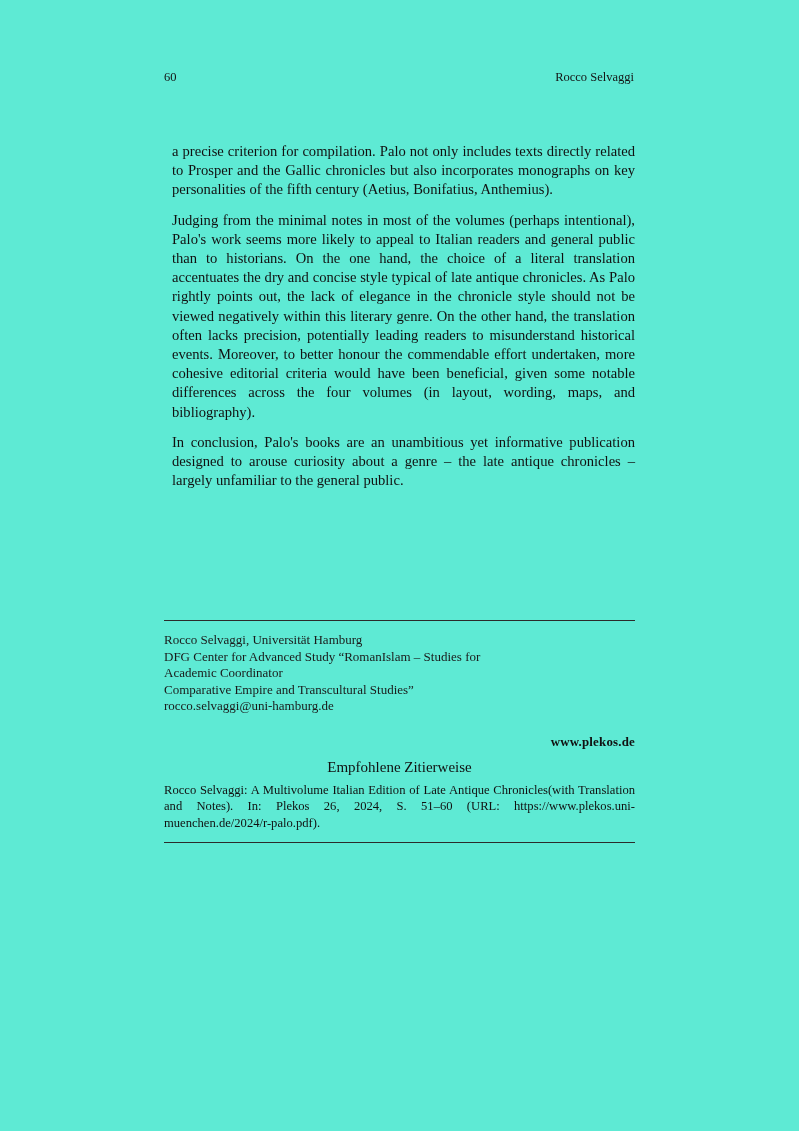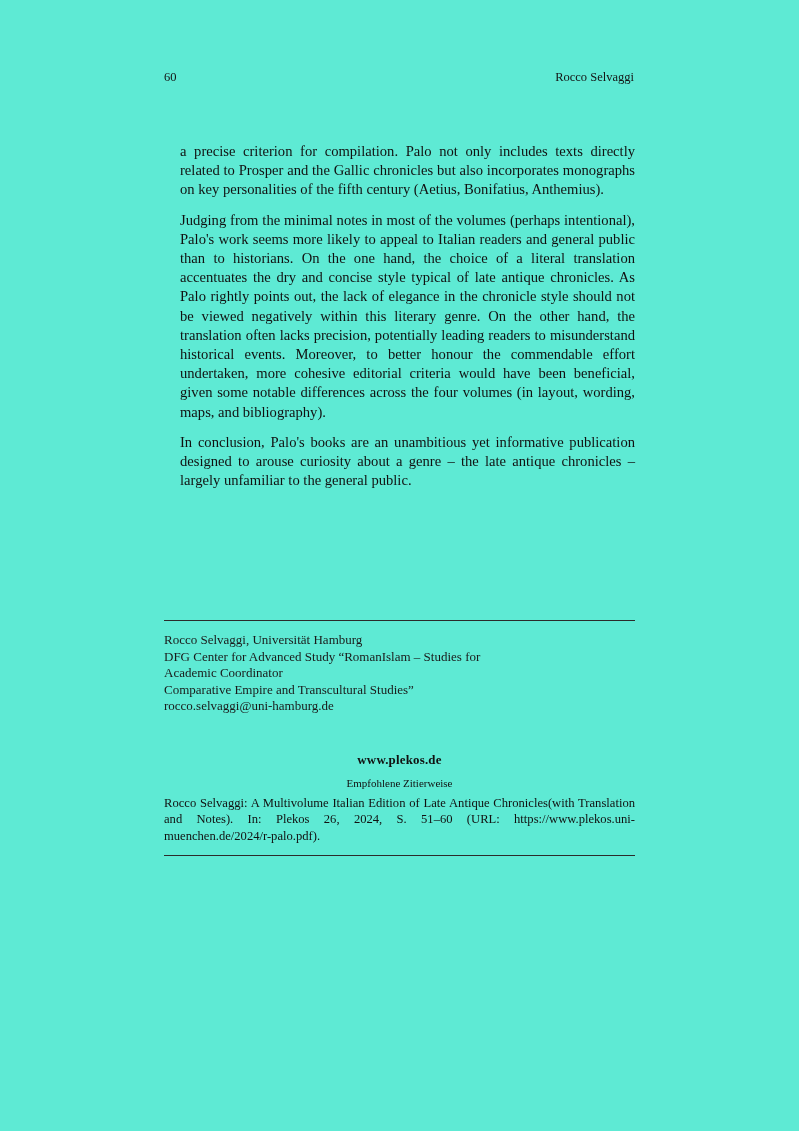--- a/index.html
+++ b/index.html
@@ -43,21 +43,21 @@
     text-align: right;
     font-size: 12.5px;
   }
   .content {
     position: absolute;
     top: 142px;
     left: 164px;
     width: 471px;
   }
   p.body-par {
-    margin: 0 0 11px 16px;
+    margin: 0 0 11px 8px;
     font-size: 14.6px;
     line-height: 19.2px;
     text-align: justify;
     text-justify: inter-word;
     hyphens: manual;
     color: #111111;
   }
   .footer-block {
     position: absolute;
     left: 164px;
@@ -72,30 +72,30 @@
   .affiliation {
     margin-top: 11px;
     font-size: 13px;
     line-height: 16.6px;
     color: #1a1a1a;
   }
   .affiliation div {
     white-space: nowrap;
   }
   .site-name {
-    margin-top: 38px;
-    text-align: center;
+    margin-top: 20px;
+    text-align: right;
     font-size: 12.9px;
     font-weight: bold;
     letter-spacing: 0.2px;
   }
   .cite-heading {
     margin-top: 9px;
     text-align: center;
-    font-size: 11px;
+    font-size: 15px;
   }
   .cite-text {
     margin-top: 6px;
     font-size: 12.6px;
     line-height: 16.4px;
     text-align: justify;
   }
   .license {
     margin-top: 7px;
     text-align: center;

